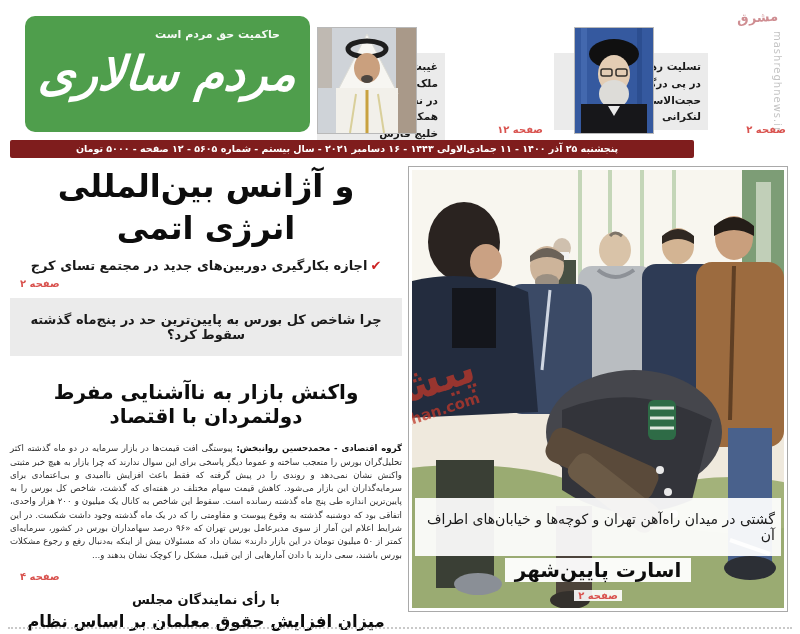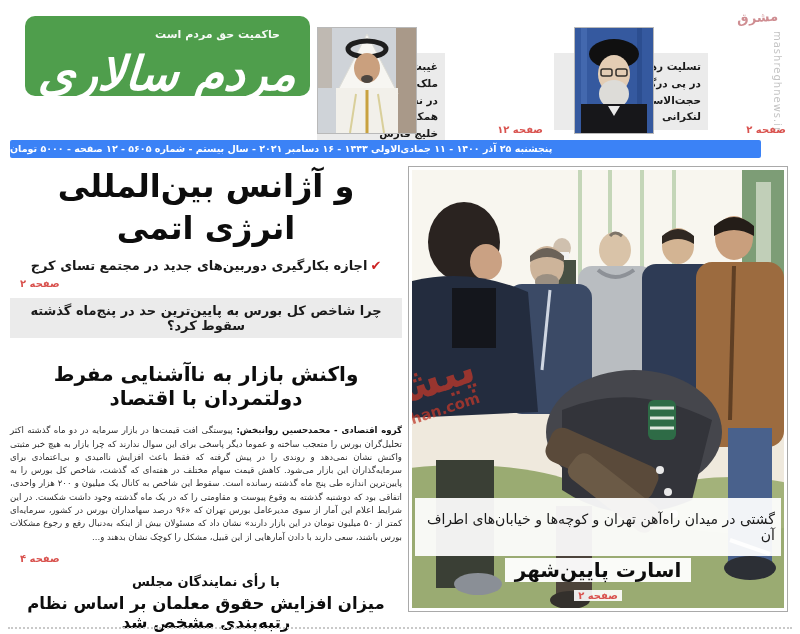--- a/index.html
+++ b/index.html
@@ -1,20 +1,20 @@
 <!DOCTYPE html>
 <html lang="fa" dir="rtl"><head>
 <meta charset="utf-8">
 <style>
   html,body{margin:0;padding:0;background:#fff;}
   .page{position:relative;width:800px;height:634px;background:#ffffff;overflow:hidden;
         font-family:"DejaVu Sans", sans-serif;direction:rtl;}
 
   
-  .masthead{position:absolute;right:490px;left:25px;top:16px;width:285px;height:80px;
+  .masthead{position:absolute;right:490px;left:25px;top:16px;width:285px;height:116px;
             background:#4f9e4c;border-radius:10px;color:#fff;}
   .masthead{left:25px;right:auto;}
   .masthead .slogan{position:absolute;top:12px;right:30px;font-size:11px;font-weight:bold;opacity:.95;}
   .masthead .title{position:absolute;top:30px;left:0;width:100%;text-align:center;
                    font-size:47px;font-weight:bold;font-style:italic;letter-spacing:-1px;
                    transform:skewX(-4deg);}
 
   
   .teaser{position:absolute;top:25px;height:110px;}
   .teaser1{left:315px;width:232px;}
@@ -29,34 +29,34 @@
   .teaser2 .t-photo{left:22px;width:78px;height:105px;}
   .pref{color:#d9534f;font-size:10px;font-weight:bold;}
   .teaser .pref{position:absolute;bottom:0;right:4px;}
 
   .mashregh-logo{position:absolute;left:737px;top:10px;font-size:13px;font-weight:bold;
                  color:#a8323a;opacity:.55;transform:rotate(-4deg);}
   .site-wm{position:absolute;left:772px;top:28px;height:104px;writing-mode:vertical-rl;
            font-size:10px;color:#c4c4c4;letter-spacing:1px;}
 
   
-  .datebar{position:absolute;left:10px;top:140px;width:751px;height:18px;background:#3b82f6;
+  .datebar{position:absolute;left:10px;top:140px;width:684px;height:18px;background:#7f1d1d;
            border-radius:2px;color:#fff;font-size:9.5px;font-weight:bold;line-height:18px;
-           padding-right:10px;box-sizing:border-box;text-align:left;}
+           padding-right:10px;box-sizing:border-box;text-align:center;}
 
   
   .leftcol{position:absolute;left:10px;top:166px;width:392px;color:#111;}
   .lead-h{text-align:center;font-weight:bold;font-size:32px;line-height:1.3;color:#0d0d0d;
           letter-spacing:-.5px;}
   .lead-sub{text-align:center;font-size:13px;font-weight:bold;margin-top:9px;color:#1a1a1a;}
   .check{color:#cc2222;margin-left:3px;font-size:13px;}
   .pref-line{display:block;text-align:left;margin:5px 6px 0 10px;}
 
   .band{background:#ebebeb;text-align:center;font-size:13px;font-weight:bold;
-        padding:5px 4px;color:#1a1a1a;}
+        padding:14px 4px;color:#1a1a1a;}
   .bourse-band{margin-top:9px;}
   .bourse-h{text-align:center;font-size:20px;font-weight:bold;margin-top:24px;color:#0d0d0d;}
   .bodytext{font-size:8.6px;line-height:1.55;text-align:justify;color:#2c2c2c;margin-top:14px;}
   .bodytext .byline{font-weight:bold;color:#111;}
 
   .kicker-plain{text-align:center;font-size:13px;font-weight:bold;margin-top:10px;color:#111;}
   .majlis-h{text-align:center;font-size:16.5px;font-weight:bold;margin-top:5px;color:#0d0d0d;}
 
   
   .photo-wrap{position:absolute;left:408px;top:166px;width:380px;height:446px;

